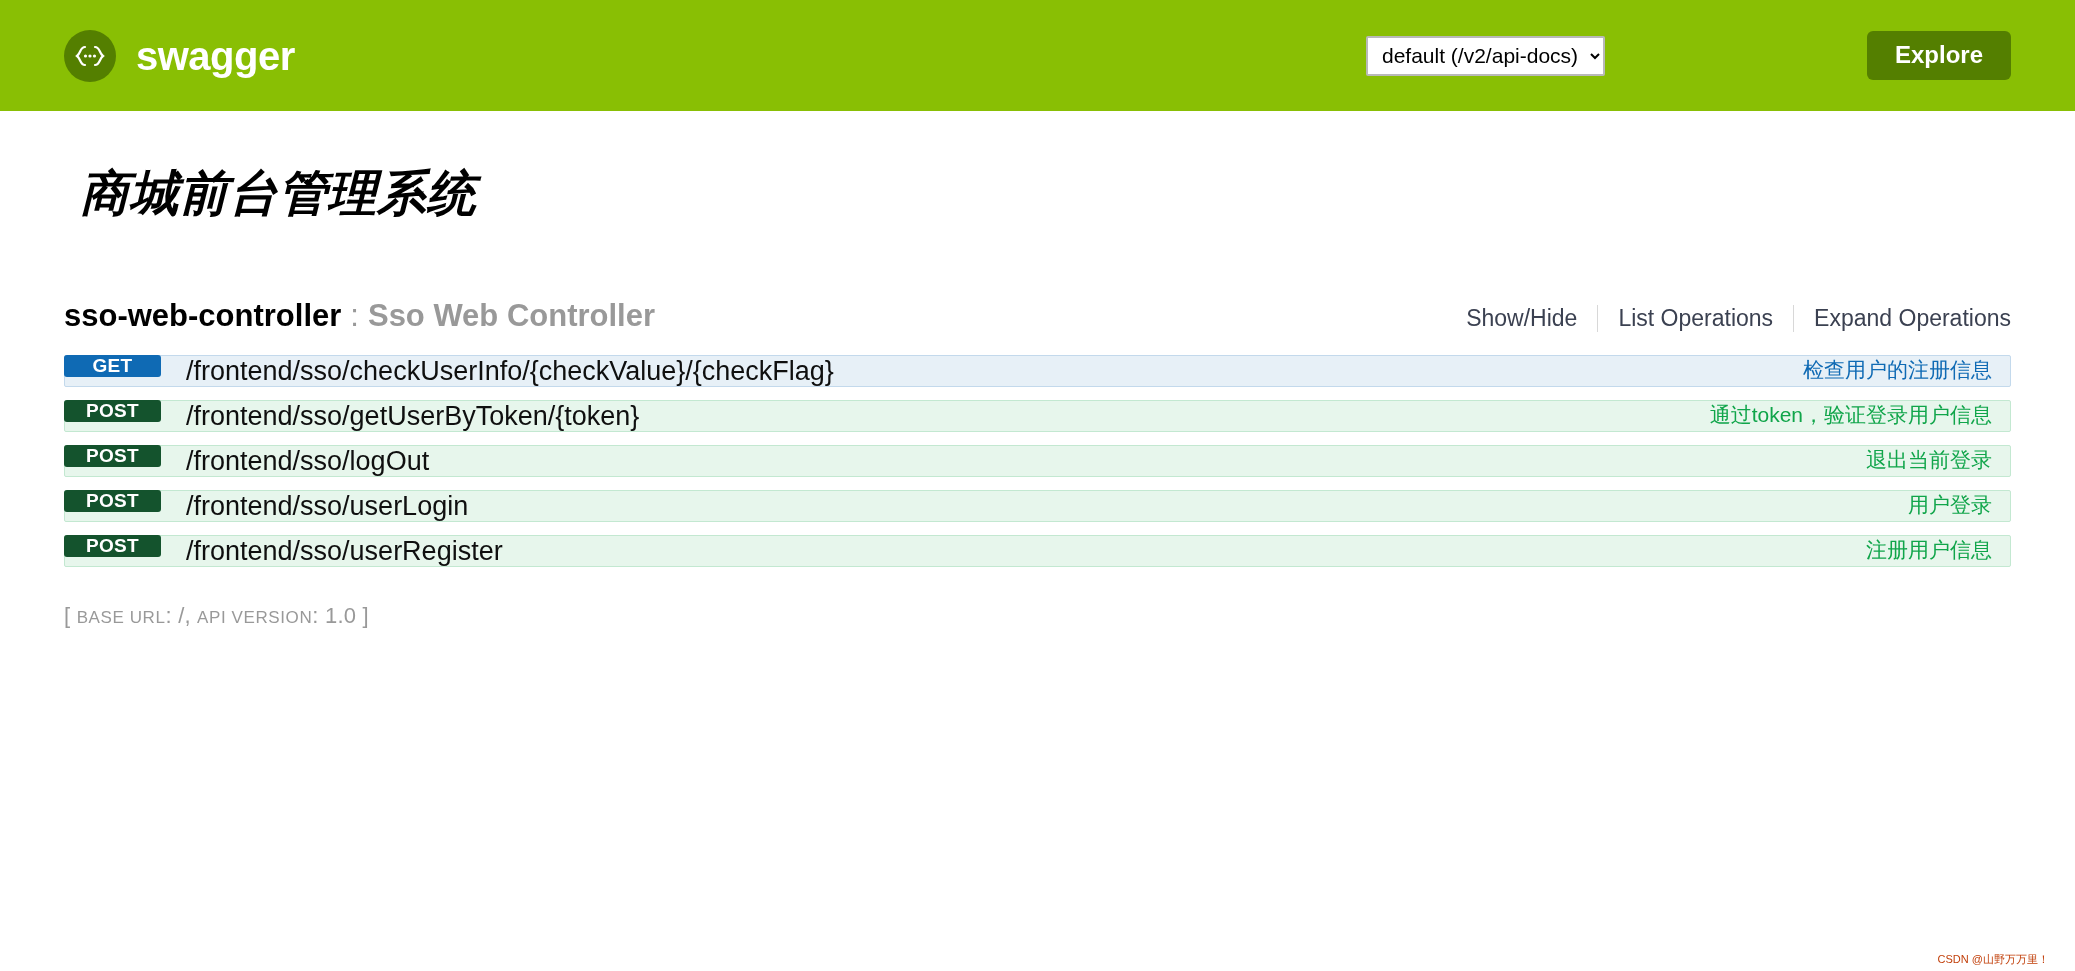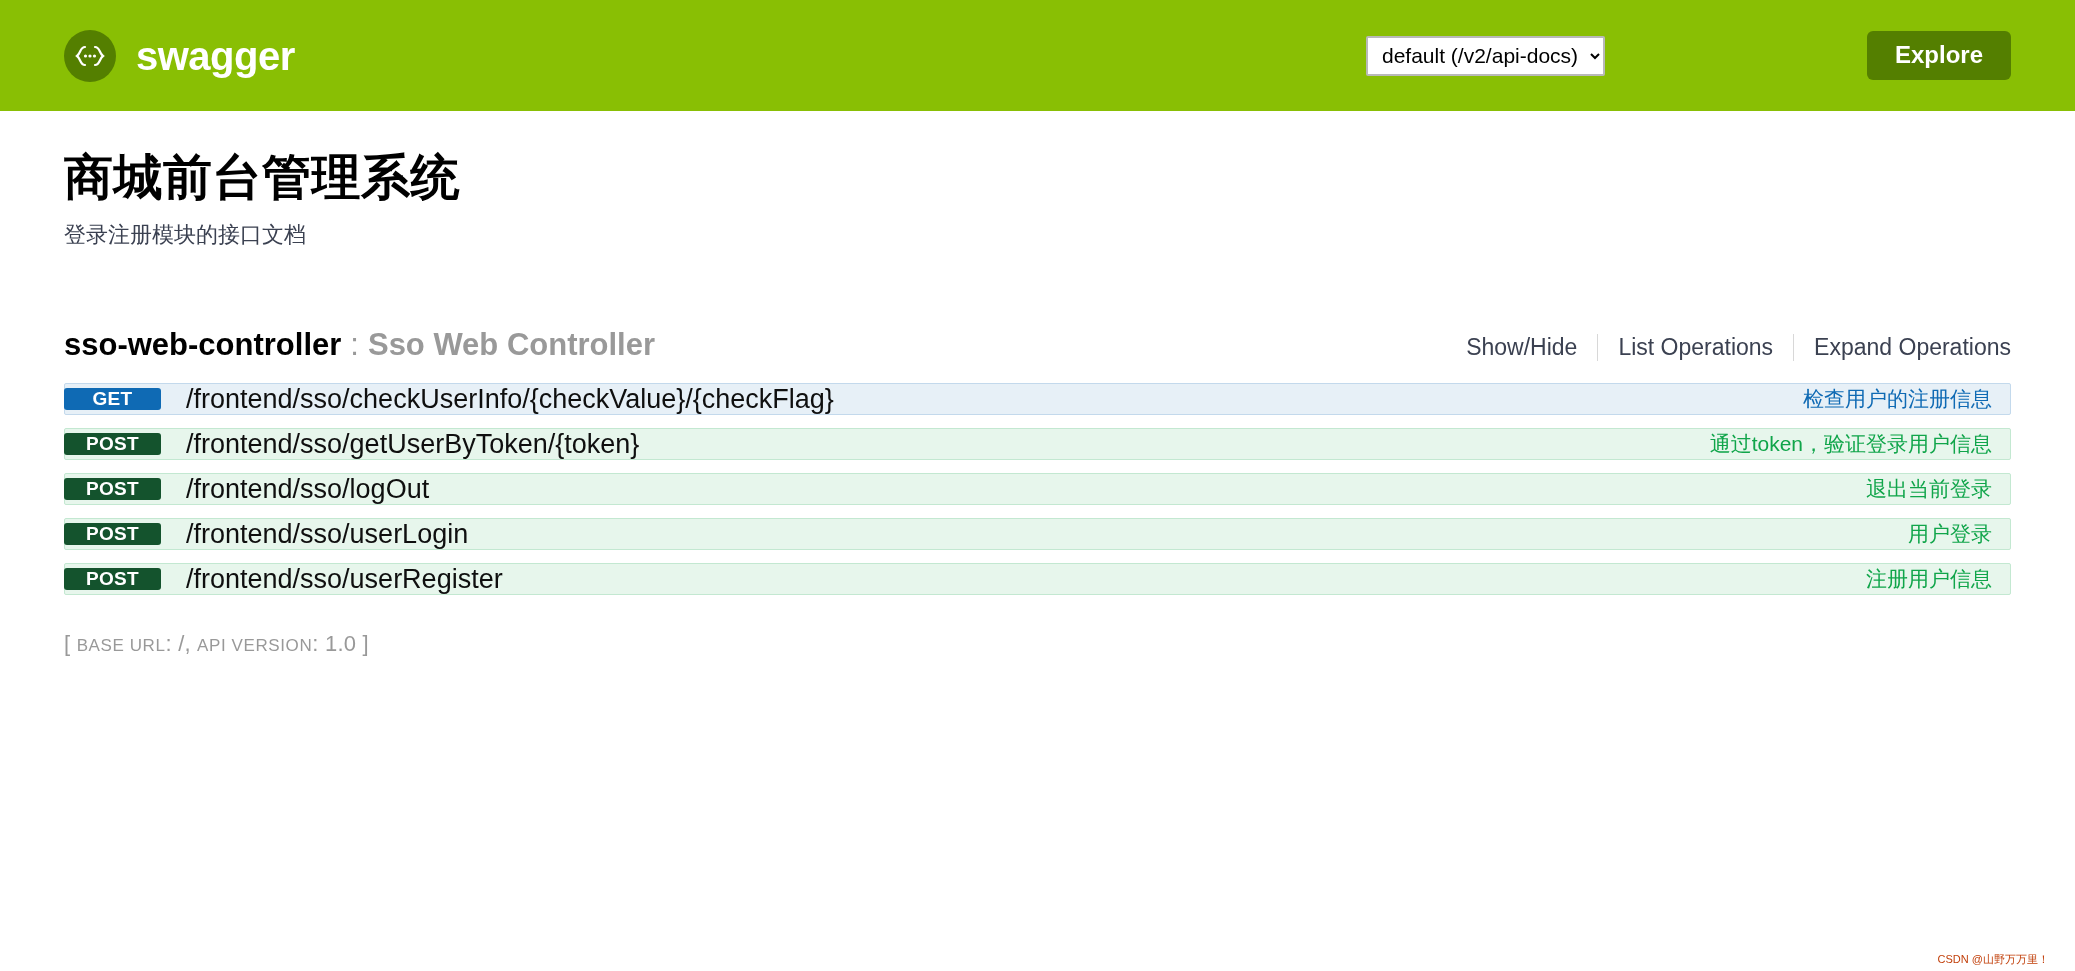--- a/index.html
+++ b/index.html
@@ -84,23 +84,24 @@
     box-sizing: border-box;
   }
 
   .info-block {
     padding-top: 38px;
   }
   .page-title {
     font-size: 49px;
     font-weight: bold;
     color: #000000;
-    margin: 0;
+    margin: 16px;
     line-height: 1.15;
     letter-spacing: 0.5px;
+    font-style: italic;
   }
   .page-subtitle {
     font-size: 22px;
     color: #3b4151;
     margin: 16px 0 0 0;
     line-height: 1.3;
   }
 
   
   .resource-head {
@@ -152,21 +153,21 @@
   }
 
   
   .op-list {
     margin-top: 20px;
     list-style: none;
     padding: 0;
   }
   .op {
     display: flex;
-    align-items: center;
+    align-items: flex-start;
     height: 32px;
     margin-bottom: 13px;
     box-sizing: border-box;
     border-width: 1px;
     border-style: solid;
     border-radius: 2px;
   }
   .op-get {
     background: #e7f0f7;
     border-color: #c3d9ec;
@@ -258,21 +259,20 @@
     <option>default (/v2/api-docs)</option>
   </select>
 
   <button class="explore-btn">Explore</button>
 </div>
 
 <div class="content">
 
   <div class="info-block">
     <h1 class="page-title">商城前台管理系统</h1>
-    <p class="page-subtitle">登录注册模块的接口文档</p>
   </div>
 
   <div class="resource-head">
     <span class="resource-title">sso-web-controller</span>
     <span class="resource-colon">:</span>
     <span class="resource-desc">Sso Web Controller</span>
 
     <span class="resource-spacer"></span>
 
     <span class="resource-options">

